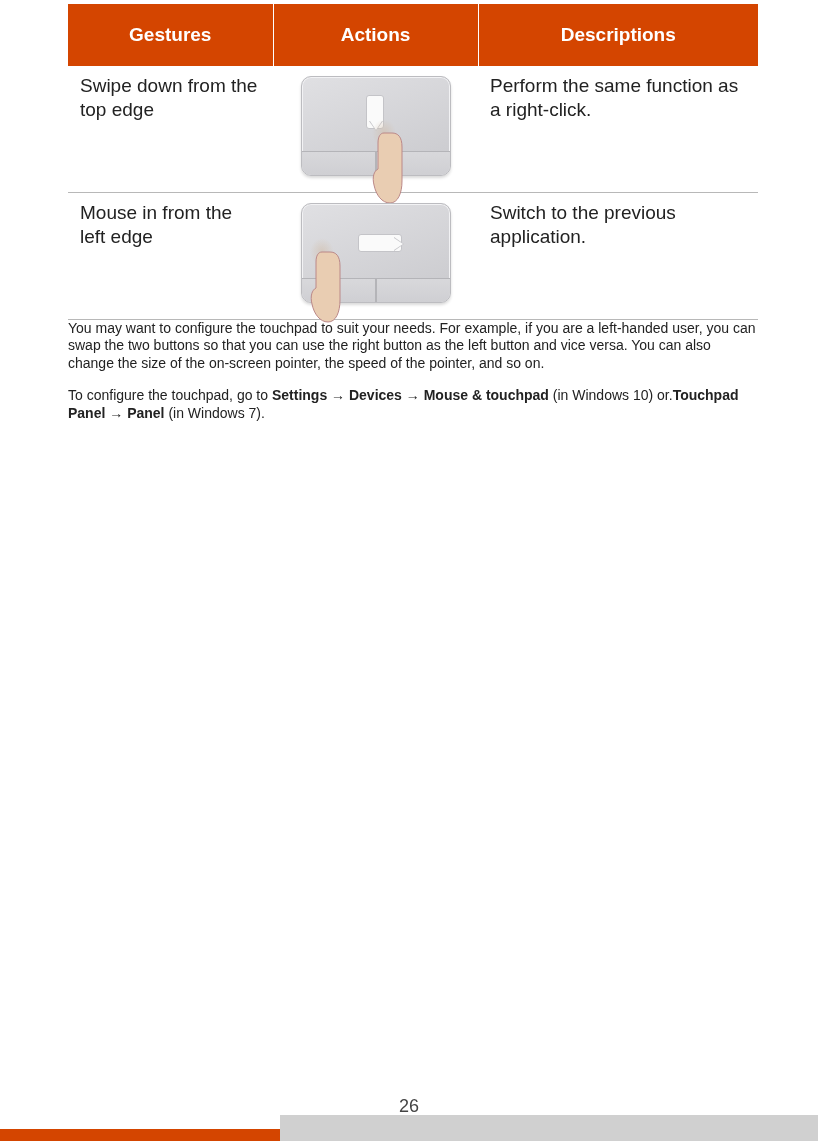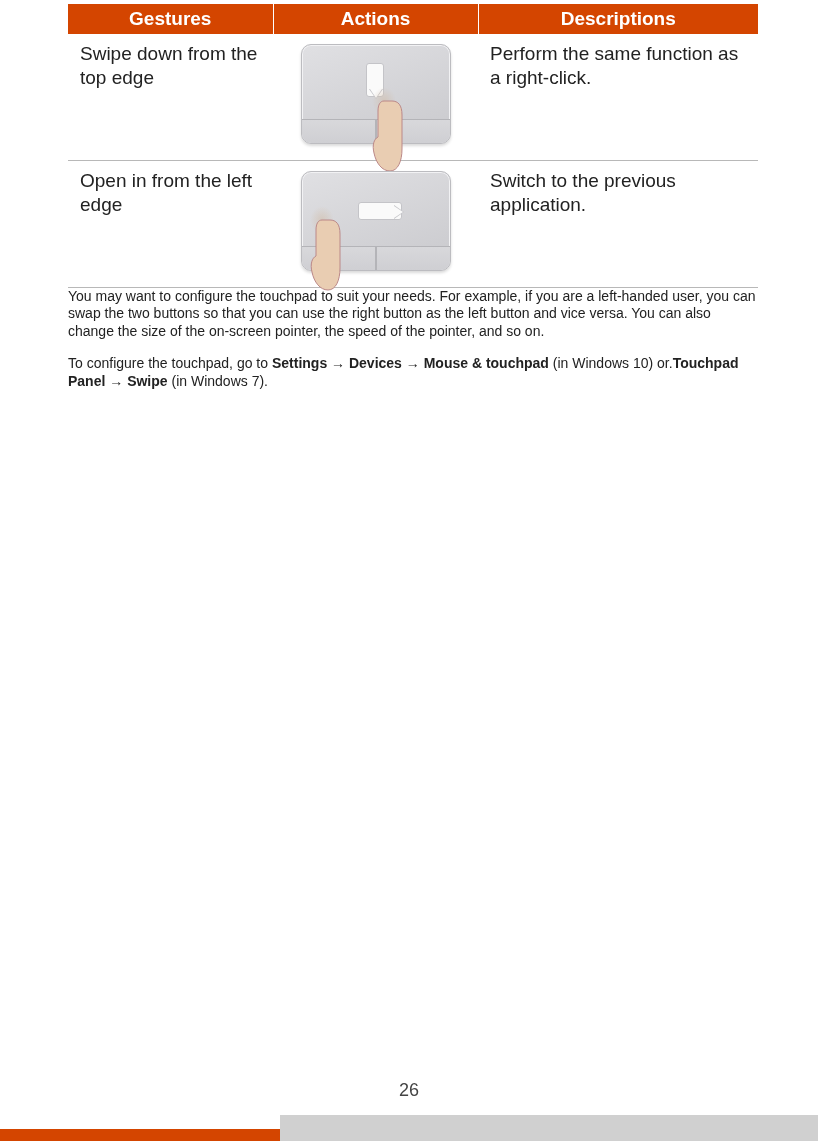--- a/index.html
+++ b/index.html
@@ -22,21 +22,21 @@
     table-layout: fixed;
   }
   table.gestures col.c1 { width: 205px; }
   table.gestures col.c2 { width: 205px; }
   table.gestures col.c3 { width: auto; }
   table.gestures th {
     background: #d44500;
     color: #fff;
     font-weight: 700;
     font-size: 19px;
-    padding: 4px 8px;
+    padding: 20px 8px;
     text-align: center;
     border-left: 1.5px solid #fff;
     border-right: 1.5px solid #fff;
   }
   table.gestures th:first-child { border-left: none; }
   table.gestures th:last-child { border-right: none; }
   table.gestures td {
     vertical-align: top;
     padding: 8px 12px 8px 12px;
     border-bottom: 1px solid #b8b8b8;
@@ -136,21 +136,21 @@
   .footer {
     position: absolute;
     left: 0; bottom: 0;
     width: 818px;
     height: 26px;
   }
   .footer .orange { position:absolute; left:0; bottom:0; width: 280px; height: 12px; background:#d44500; }
   .footer .gray   { position:absolute; left:280px; bottom:0; width: 538px; height: 26px; background:#d0d0d0; }
   .page-num {
     position: absolute;
-    bottom: 40px;
+    bottom: 24px;
     width: 818px;
     text-align: center;
     font-size: 18px;
     color: #444;
   }
   b { font-weight: 700; }
 </style>
 </head>
 <body>
 
@@ -182,21 +182,21 @@
                 <svg width="34" height="78" viewBox="0 0 34 78">
                   <path d="M14 6 C10 6 8 10 8 16 L8 42 C4 44 2 50 4 58 C6 68 12 76 20 76 C28 76 32 66 32 54 L32 20 C32 10 28 6 22 6 Z" fill="#e9cdb2" stroke="#b88" stroke-width="1"></path>
                 </svg>
               </div>
             </div>
           </div>
         </td>
         <td>Perform the same function as a right-click.</td>
       </tr>
       <tr>
-        <td>Open in from the left edge</td>
+        <td>Mouse in from the left edge</td>
         <td class="action-cell">
           <div class="touchpad-wrap">
             <div class="touchpad">
               <div class="arrow right"></div>
               <div class="tp-btn l"></div>
                 <div class="tp-btn r"></div>
               <div class="finger left-edge">
                 <svg width="34" height="78" viewBox="0 0 34 78">
                   <path d="M14 6 C10 6 8 10 8 16 L8 42 C4 44 2 50 4 58 C6 68 12 76 20 76 C28 76 32 66 32 54 L32 20 C32 10 28 6 22 6 Z" fill="#e9cdb2" stroke="#b88" stroke-width="1"></path>
                 </svg>
@@ -206,21 +206,21 @@
         </td>
         <td>Switch to the previous application.</td>
       </tr>
     </tbody>
   </table>
 
 
   <p class="body">You may want to configure the touchpad to suit your needs. For example, if you are a left-handed user, you can swap the two buttons so that you can use the right button as the left button and vice versa. You can also change the size of the on-screen pointer, the speed of the pointer, and so on.</p>
 
   <p class="body">
-    <span>To configure the touchpad, go to </span><b>Settings</b><b> → </b><b>Devices</b><b> → </b><b>Mouse &amp; touchpad</b><span> (in Windows 10) or.</span><b>Touchpad Panel</b><b> → </b><b>Swipe</b><span> (in Windows 7).</span>
+    <span>To configure the touchpad, go to </span><b>Settings</b><b> → </b><b>Devices</b><b> → </b><b>Mouse &amp; touchpad</b><span> (in Windows 10) or.</span><b>Touchpad Panel</b><b> → </b><b>Panel</b><span> (in Windows 7).</span>
   </p>
 
 </div>
 
 <div class="page-num">26</div>
 
 <div class="footer">
   <div class="gray"></div>
   <div class="orange"></div>
 </div>

